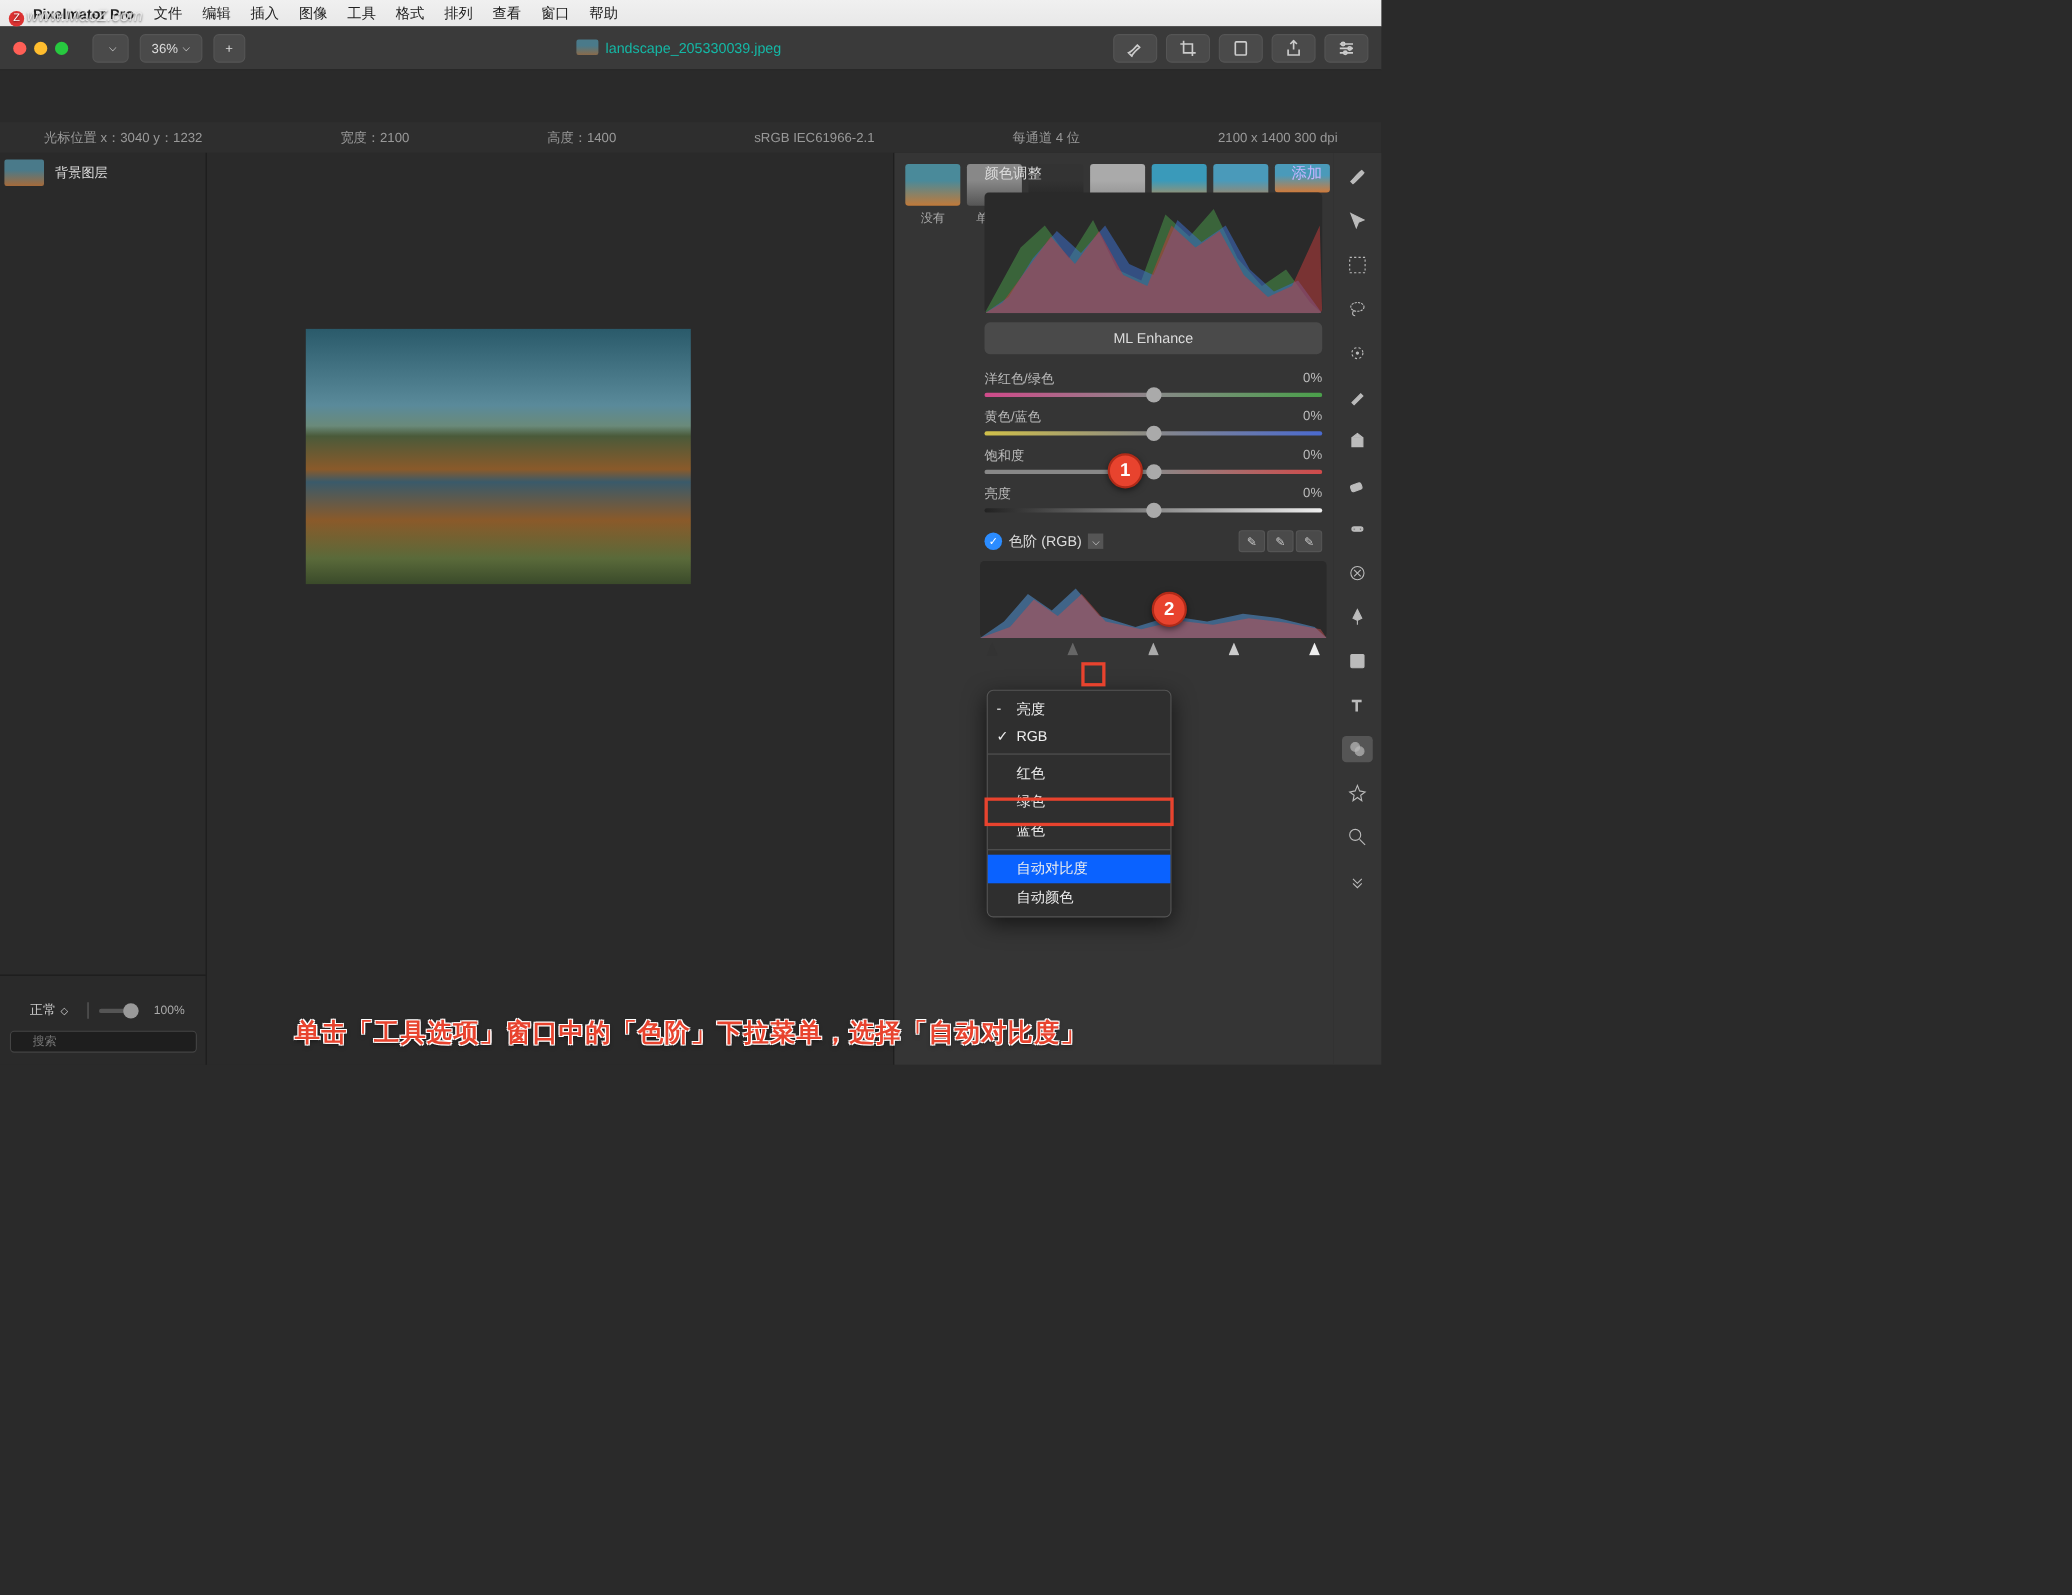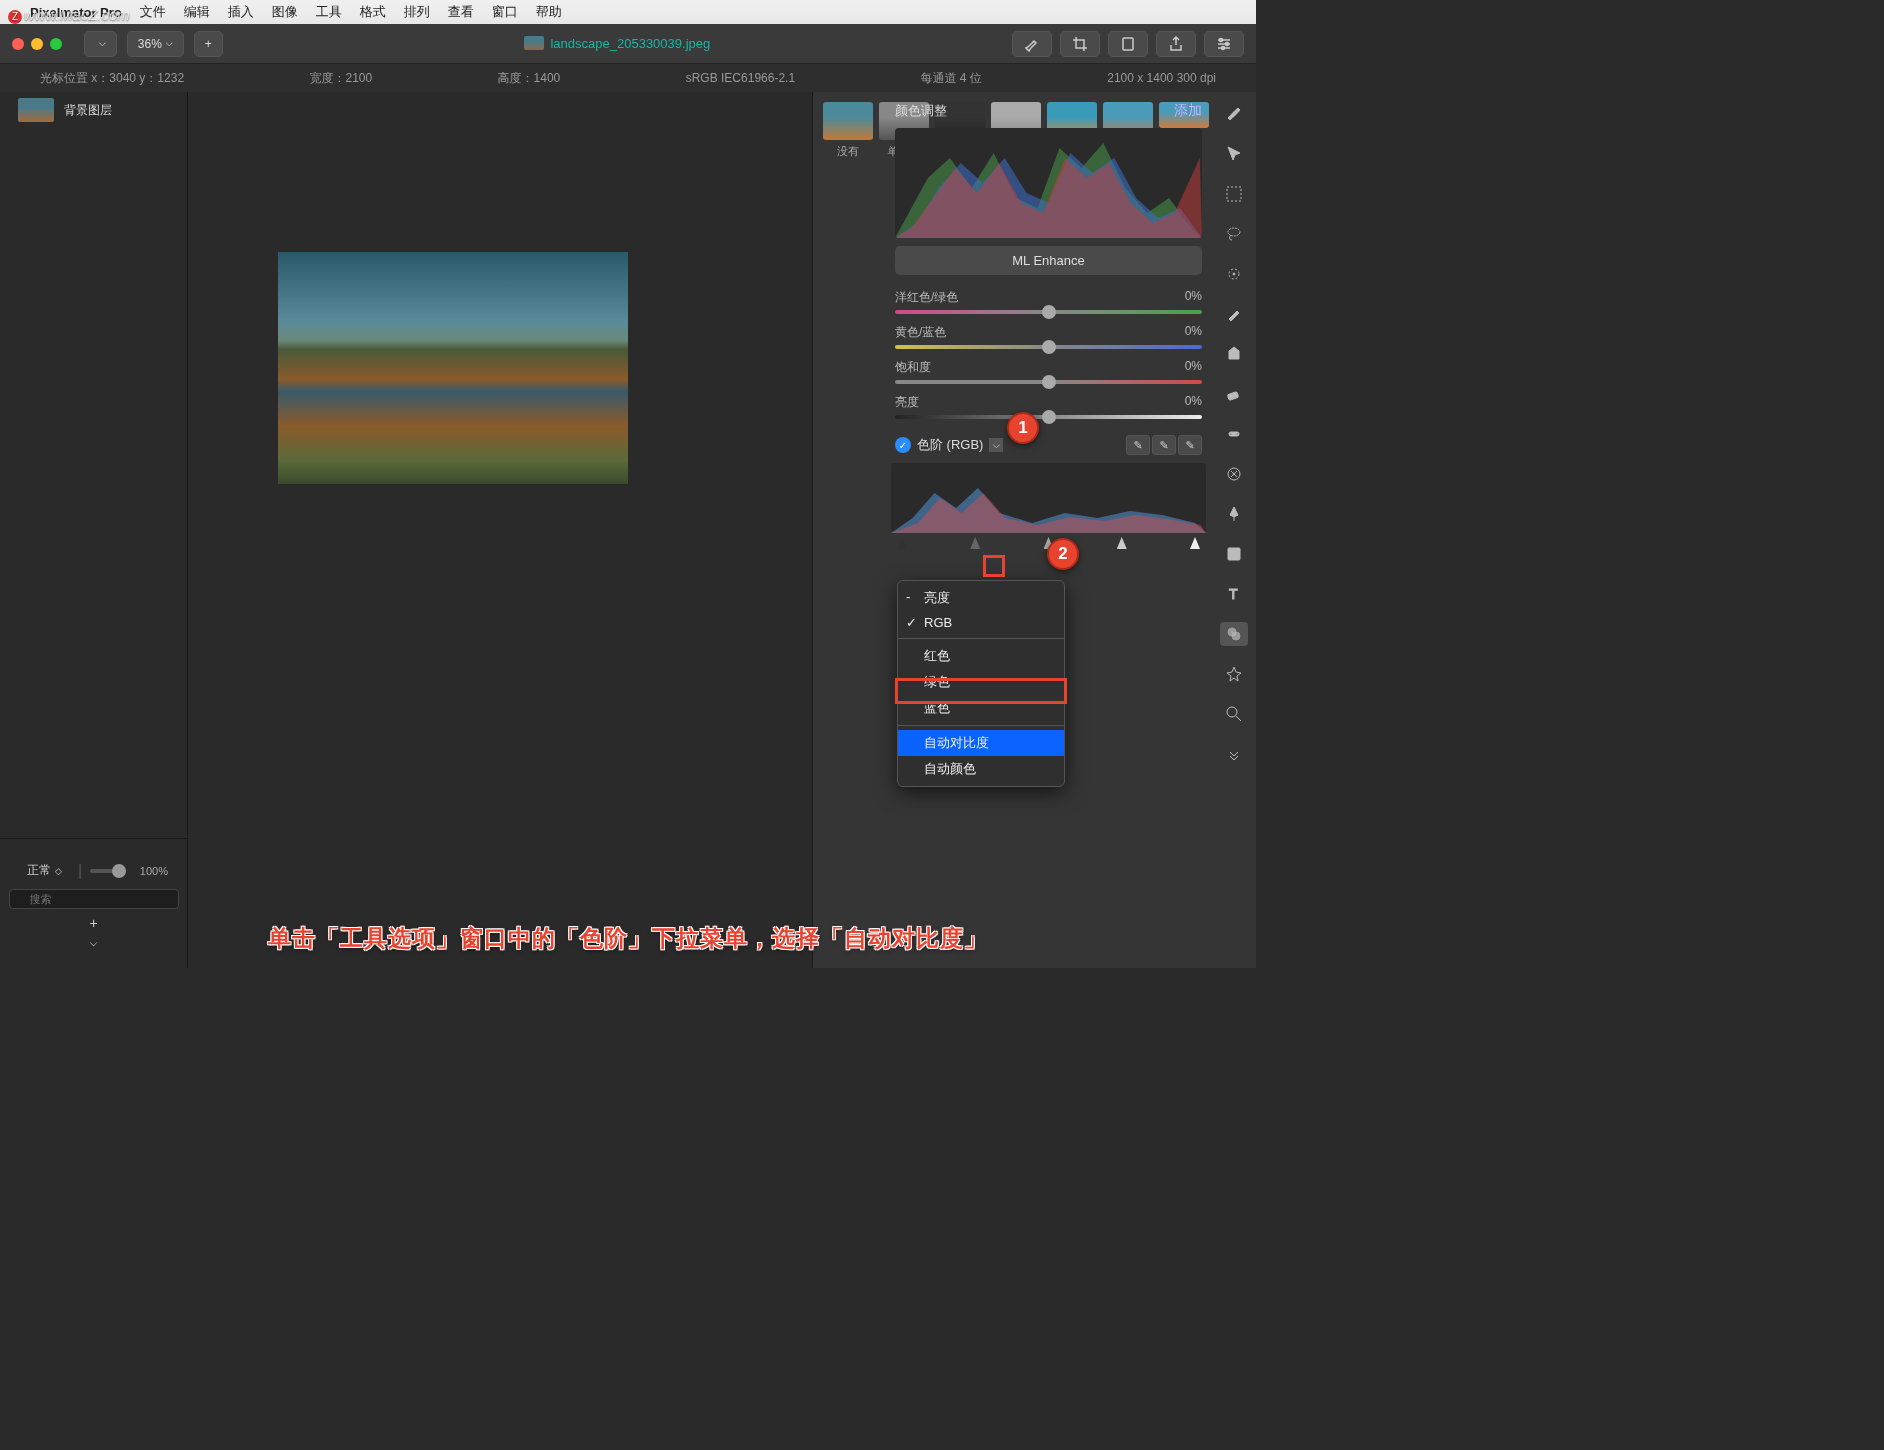--- a/index.html
+++ b/index.html
@@ -20,27 +20,27 @@
     .dot.red{background:#ff5f56;} .dot.yellow{background:#ffbd2e;} .dot.green{background:#27c93f;}
     .tb-btn { background:#4a4a4a; border:1px solid #555; border-radius:5px; height:26px; display:flex; align-items:center; justify-content:center; padding:0 10px; font-size:12px; color:#ddd; }
     .tb-btn .chev{font-size:9px; margin-left:4px;}
     .title-area{ flex:1; text-align:center; font-size:13px; color:#14b8a6; display:flex; align-items:flex-start; justify-content:center; gap:6px;}
     .title-thumb{ width:20px; height:14px; background:linear-gradient(#4a7a8a 40%,#8a6a4a); border-radius:2px;}
     .tb-right{display:flex; gap:8px;}
     .tb-icon{ width:40px; height:26px; background:#4a4a4a; border:1px solid #555; border-radius:5px; display:flex; align-items:center; justify-content:center;}
     .tb-icon svg{width:16px;height:16px;fill:none;stroke:#ccc;stroke-width:1.5;}
 
     
-    .infobar { height:28px; background:#2e2e2e; display:flex; align-items:center; padding:0 40px; font-size:12px; color:#999; gap:50px; justify-content:space-between;}
+    .infobar { height:28px; background:#2e2e2e; display:flex; align-items:center; padding:0 40px; font-size:12px; color:#999; gap:50px; justify-content:space-between;margin-top:47px;}
     .infobar-item{white-space:nowrap;}
 
     
     .main { display:flex; height: calc(100% - 92px); }
     .left-panel { width:188px; background:#2a2a2a; border-right:1px solid #1a1a1a; display:flex; flex-direction:column;}
-    .layer-row{display:flex; align-items:center; padding:6px 18px; gap:10px;}
+    .layer-row{display:flex; align-items:center; padding:6px 4px; gap:10px;}
     .layer-thumb{width:36px; height:24px; background:linear-gradient(#4a7a8a 40%,#a56a3a); border-radius:2px;}
     .layer-name{font-size:12px; color:#ddd;}
     .left-bottom{margin-top:auto; padding:19px; border-top:1px solid #1a1a1a;}
     .blend-row{display:flex; align-items:center; gap:8px; margin-bottom:6px;}
     .blend-sel{font-size:12px; display:flex; align-items:center; gap:4px; padding:4px 8px;}
     .opacity-slider{flex:1; height:4px; background:#555; border-radius:2px; position:relative;}
     .opacity-slider::after{content:""; position:absolute; right:0; top:-5px; width:14px; height:14px; background:#999; border-radius:50%;}
     .opacity-val{font-size:11px; color:#aaa; margin-left:6px;}
     .search-row{display:flex; align-items:center; gap:6px;flex-direction:column;}
     .search-input{flex:1; background:#1e1e1e; border:1px solid #444; border-radius:4px; padding:3px 6px 3px 20px; font-size:11px; color:#888; position:relative;}

